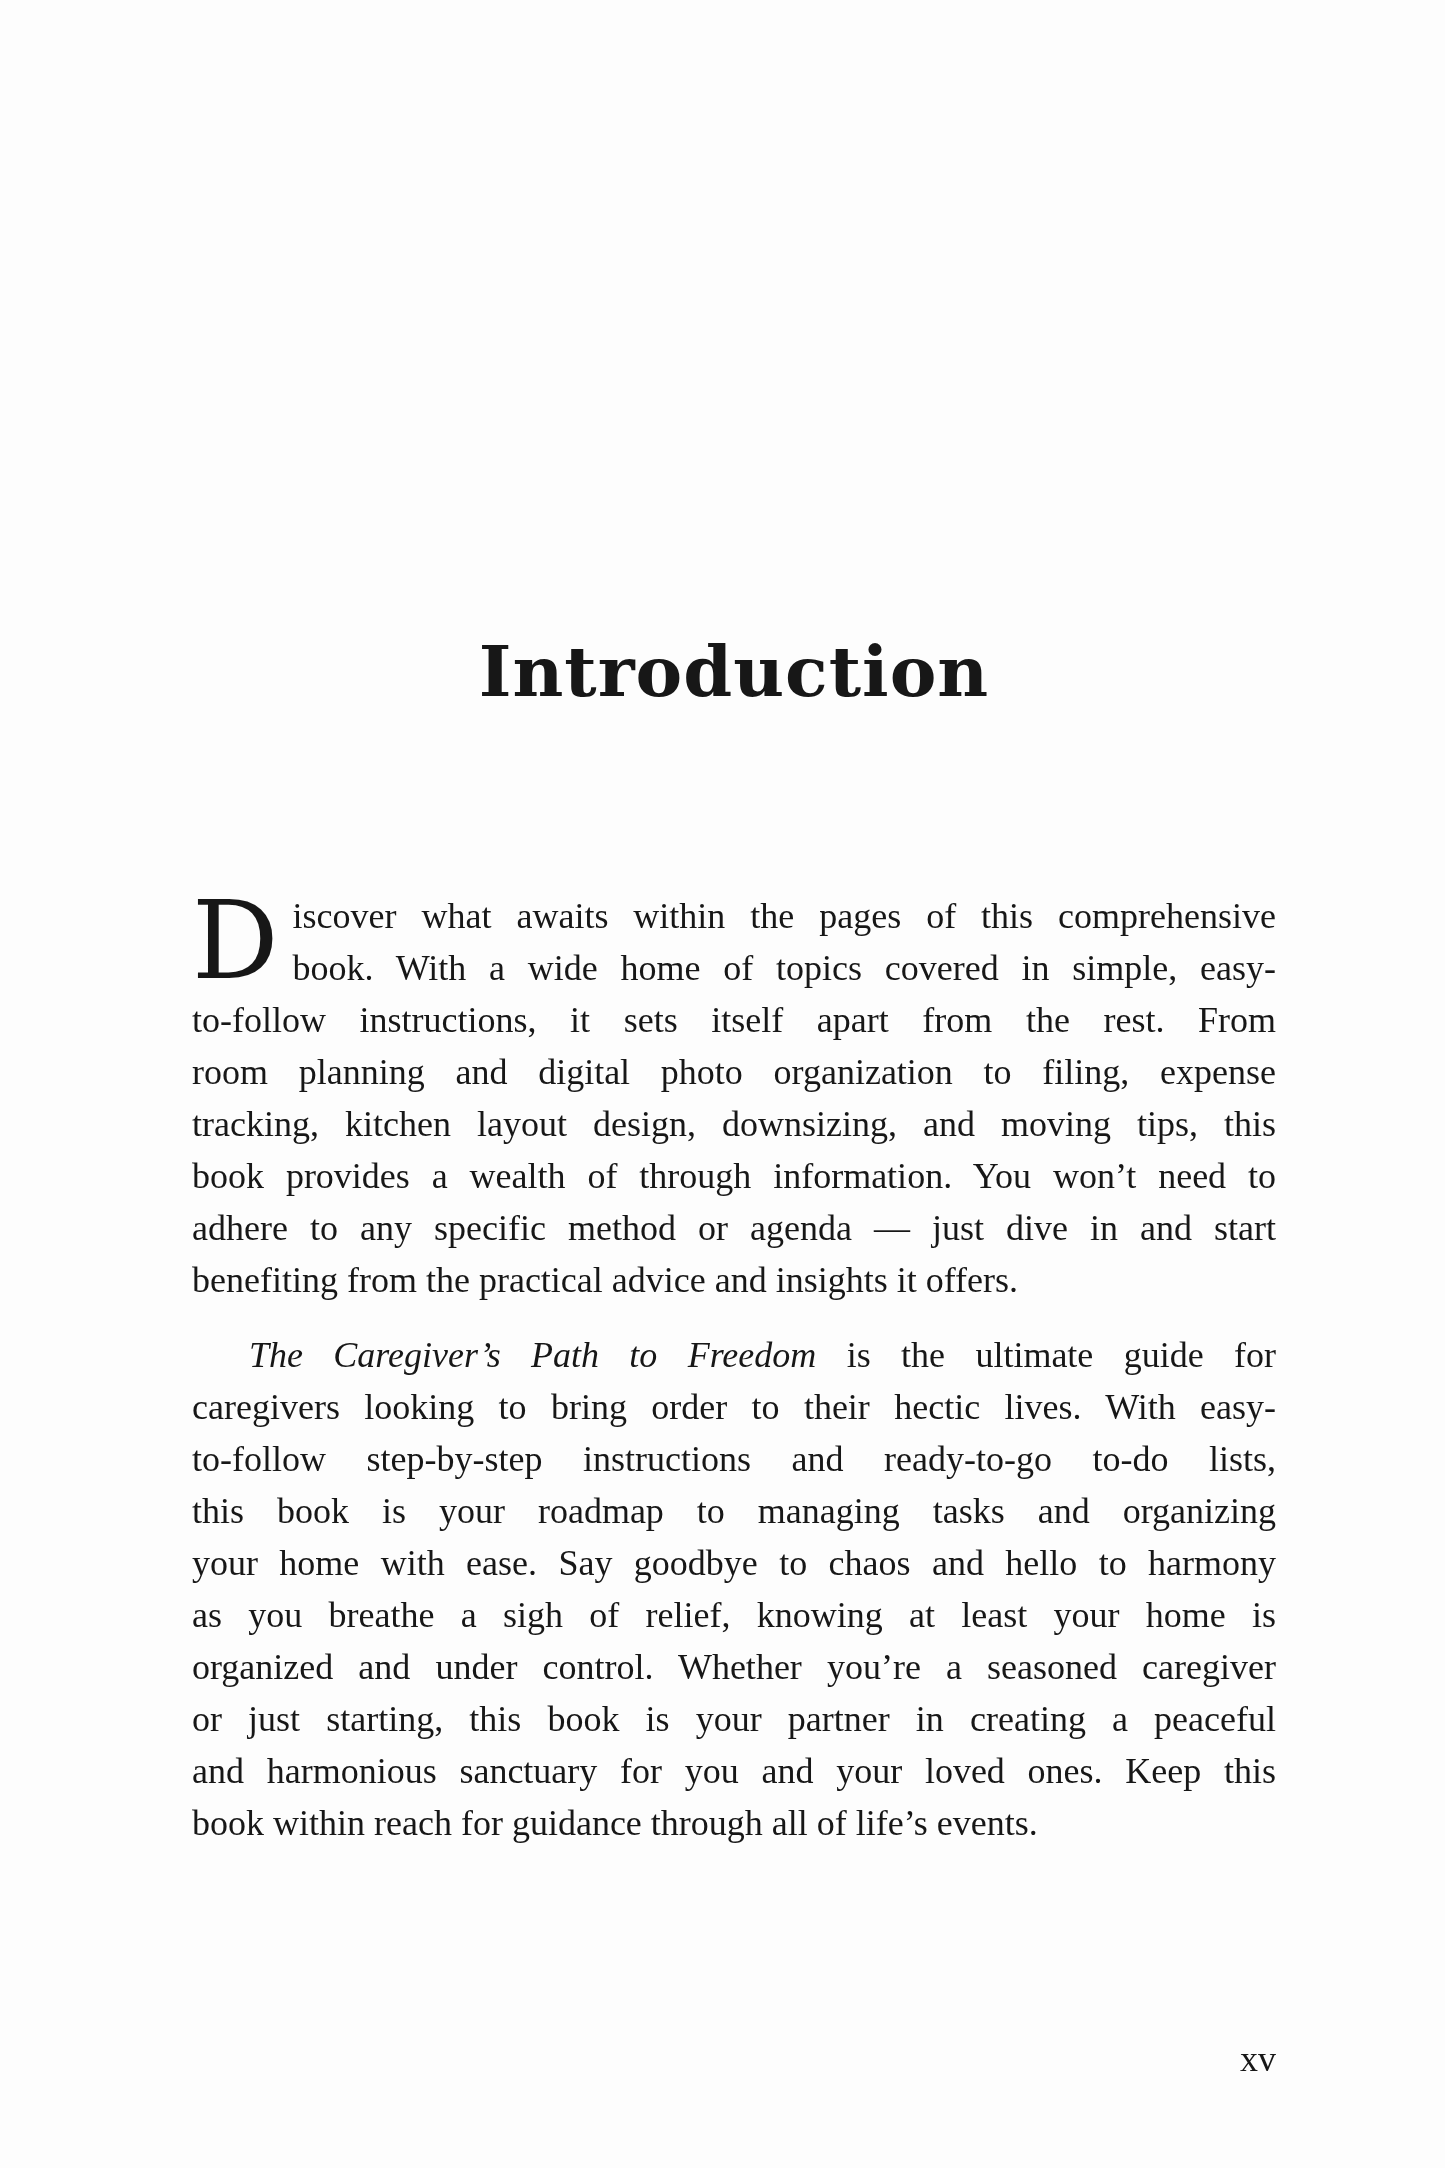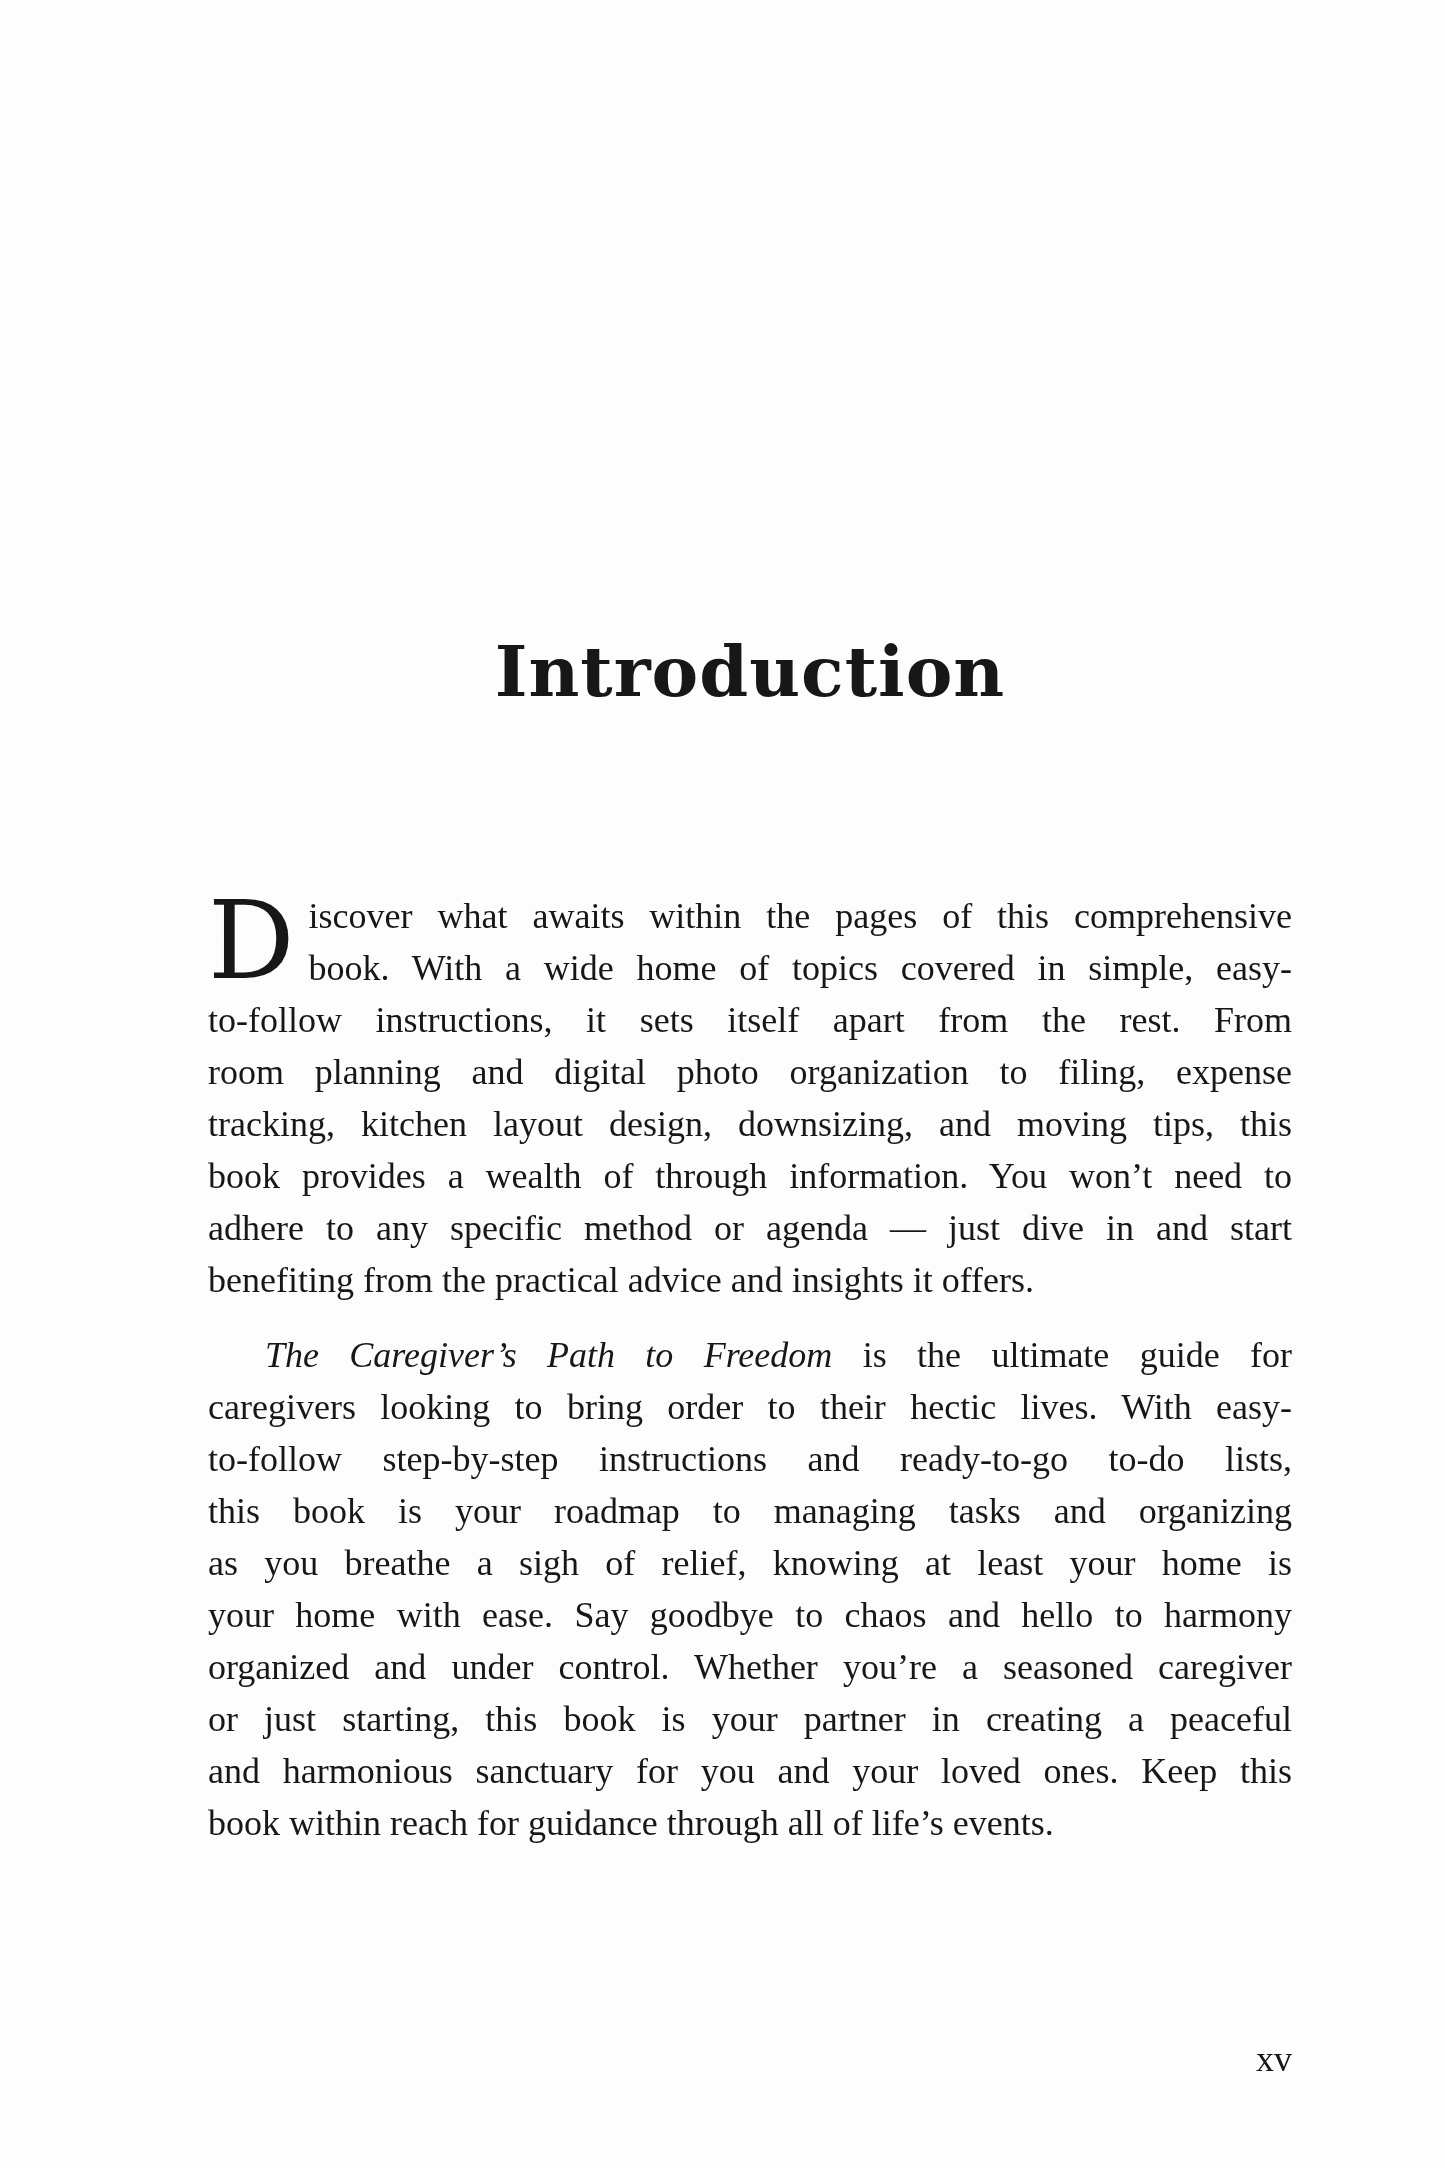--- a/index.html
+++ b/index.html
@@ -15,21 +15,21 @@
   .page {
     position: relative;
     width: 1445px;
     height: 2168px;
     background: #fdfdfd;
     color: #171717;
     font-family: "Liberation Serif", serif;
   }
   .text-column {
     position: absolute;
-    left: 208px;
+    left: 192px;
     top: 0;
     width: 1084px;
   }
   .chapter-title {
     margin-top: 637px;
     text-align: center;
     font-family: "DejaVu Serif", serif;
     font-weight: bold;
     font-size: 70px;
     line-height: 70px;
@@ -95,22 +95,22 @@
       <div class="line last">benefiting from the practical advice and insights it offers.</div>
     </div>
 
     <div class="para para-2">
       <div class="line indented">
         <span class="book-title">The Caregiver’s Path to Freedom</span><span> is the ultimate guide for</span>
       </div>
       <div class="line">caregivers looking to bring order to their hectic lives. With easy-</div>
       <div class="line">to-follow step-by-step instructions and ready-to-go to-do lists,</div>
       <div class="line">this book is your roadmap to managing tasks and organizing</div>
+      <div class="line">your home with ease. Say goodbye to chaos and hello to harmony</div>
       <div class="line">as you breathe a sigh of relief, knowing at least your home is</div>
-      <div class="line">your home with ease. Say goodbye to chaos and hello to harmony</div>
       <div class="line">organized and under control. Whether you’re a seasoned caregiver</div>
       <div class="line">or just starting, this book is your partner in creating a peaceful</div>
       <div class="line">and harmonious sanctuary for you and your loved ones. Keep this</div>
       <div class="line last">book within reach for guidance through all of life’s events.</div>
     </div>
 
     <div class="folio">xv</div>
 
   </div>
 </div>

